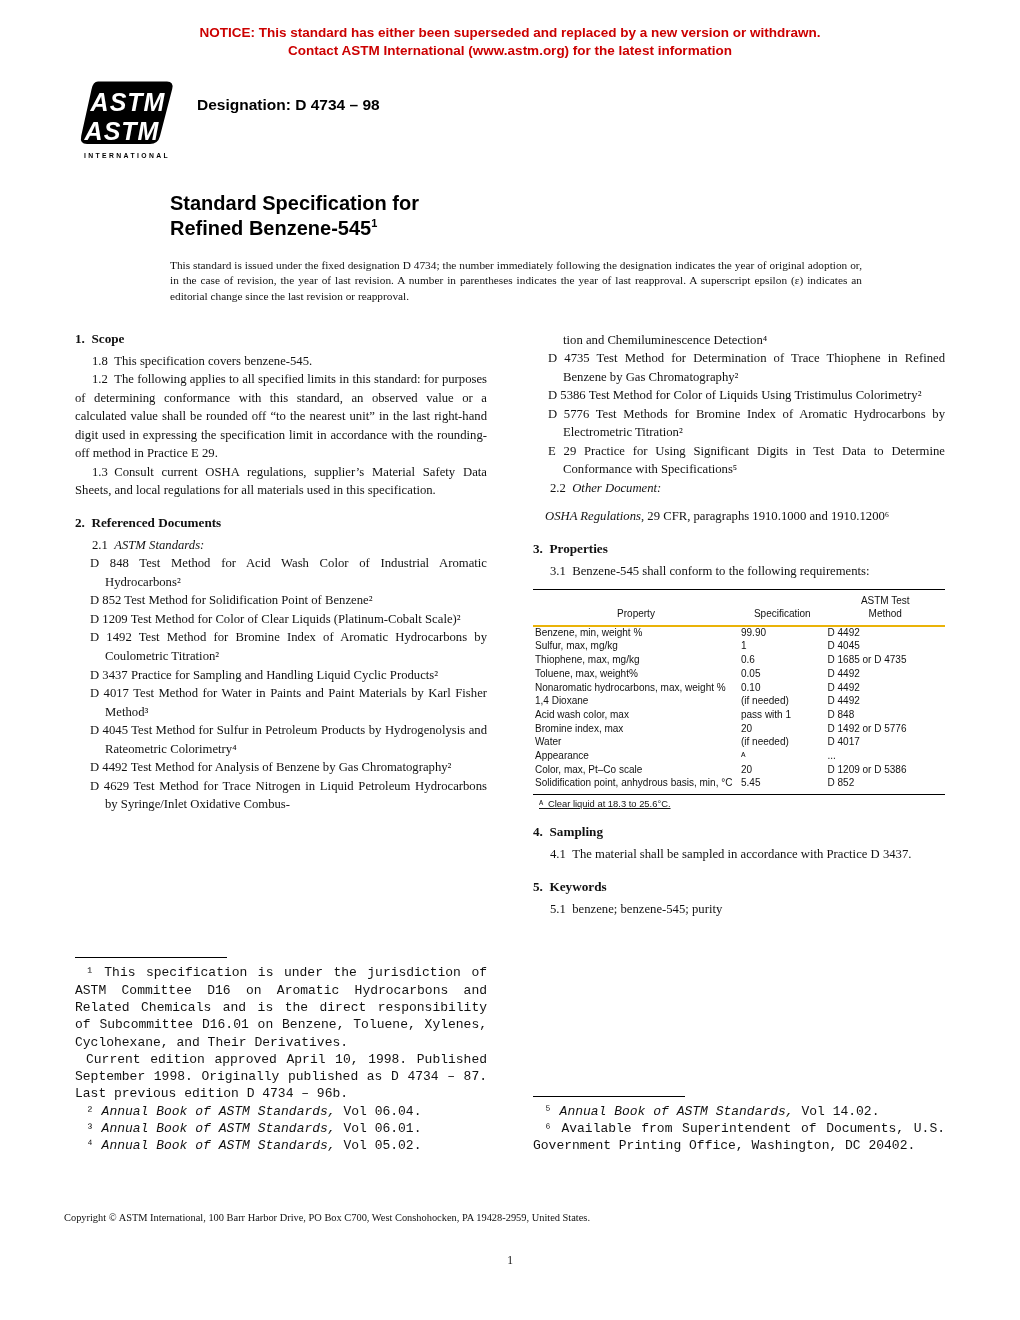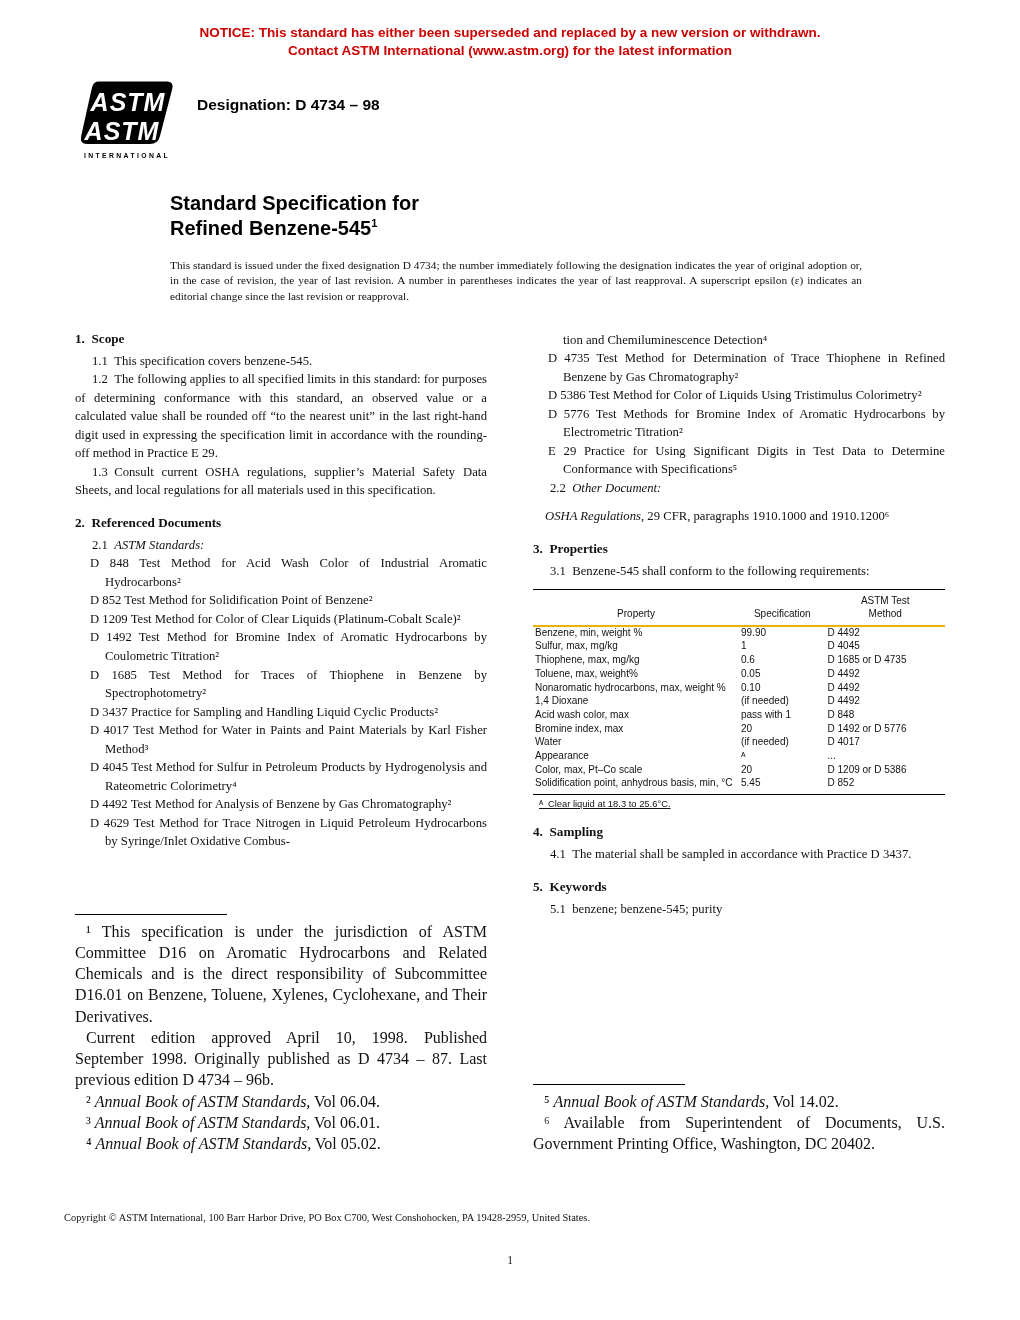--- a/index.html
+++ b/index.html
@@ -87,21 +87,21 @@
   table.spec-table col.c-meth { width: 29%; }
   tr.last td { padding-bottom: 4px; }
 
   p.tbl-fn {
     font-family: "Liberation Sans", "DejaVu Sans", sans-serif;
     font-size: 9.4px; margin: 3px 0 0 6px; text-decoration: underline;
   }
 
   .fn {
     margin-top: auto;
-    font-size: 16px; line-height: 1.33; text-align: justify;
+    font-size: 13px; line-height: 1.33; text-align: justify; font-family: Liberation Mono, monospace;
   }
   .fn p { margin: 0; text-indent: 11px; }
   .fn-rule { border-top: 1px solid #000; width: 152px; margin: 0 0 6px 0; }
 
   .copyright {
     position: absolute; left: 64px; top: 1212px;
     font-size: 10.4px; margin: 0;
   }
   .page-number {
     position: absolute; left: 0; right: 0; top: 1254px;
@@ -134,31 +134,30 @@
     <div>Standard Specification for</div>
     <div><span>Refined Benzene-545</span><sup>1</sup></div>
   </div>
 
   <p class="issuance">This standard is issued under the fixed designation D 4734; the number immediately following the designation indicates the year of original adoption or, in the case of revision, the year of last revision. A number in parentheses indicates the year of last reapproval. A superscript epsilon (ε) indicates an editorial change since the last revision or reapproval.</p>
 
   <div class="columns">
 
     <div class="col">
       <h3 class="sec first">1. Scope</h3>
-      <p class="body">1.1 This specification covers benzene-545.</p>
+      <p class="body">1.8 This specification covers benzene-545.</p>
       <p class="body">1.2 The following applies to all specified limits in this standard: for purposes of determining conformance with this standard, an observed value or a calculated value shall be rounded off “to the nearest unit” in the last right-hand digit used in expressing the specification limit in accordance with the rounding-off method in Practice E 29.</p>
       <p class="body">1.3 Consult current OSHA regulations, supplier’s Material Safety Data Sheets, and local regulations for all materials used in this specification.</p>
 
       <h3 class="sec">2. Referenced Documents</h3>
       <p class="body"><span>2.1 </span><span class="italic">ASTM Standards:</span></p>
       <p class="ref">D 848 Test Method for Acid Wash Color of Industrial Aromatic Hydrocarbons²</p>
       <p class="ref">D 852 Test Method for Solidification Point of Benzene²</p>
       <p class="ref">D 1209 Test Method for Color of Clear Liquids (Platinum-Cobalt Scale)²</p>
       <p class="ref">D 1492 Test Method for Bromine Index of Aromatic Hydrocarbons by Coulometric Titration²</p>
-      <p class="ref">D 1685 Test Method for Traces of Thiophene in Benzene by Spectrophotometry²</p>
       <p class="ref">D 3437 Practice for Sampling and Handling Liquid Cyclic Products²</p>
       <p class="ref">D 4017 Test Method for Water in Paints and Paint Materials by Karl Fisher Method³</p>
       <p class="ref">D 4045 Test Method for Sulfur in Petroleum Products by Hydrogenolysis and Rateometric Colorimetry⁴</p>
       <p class="ref">D 4492 Test Method for Analysis of Benzene by Gas Chromatography²</p>
       <p class="ref">D 4629 Test Method for Trace Nitrogen in Liquid Petroleum Hydrocarbons by Syringe/Inlet Oxidative Combus-</p>
 
       <div class="fn">
         <div class="fn-rule"></div>
         <p>¹ This specification is under the jurisdiction of ASTM Committee D16 on Aromatic Hydrocarbons and Related Chemicals and is the direct responsibility of Subcommittee D16.01 on Benzene, Toluene, Xylenes, Cyclohexane, and Their Derivatives.</p>
         <p>Current edition approved April 10, 1998. Published September 1998. Originally published as D 4734 – 87. Last previous edition D 4734 – 96b.</p>

